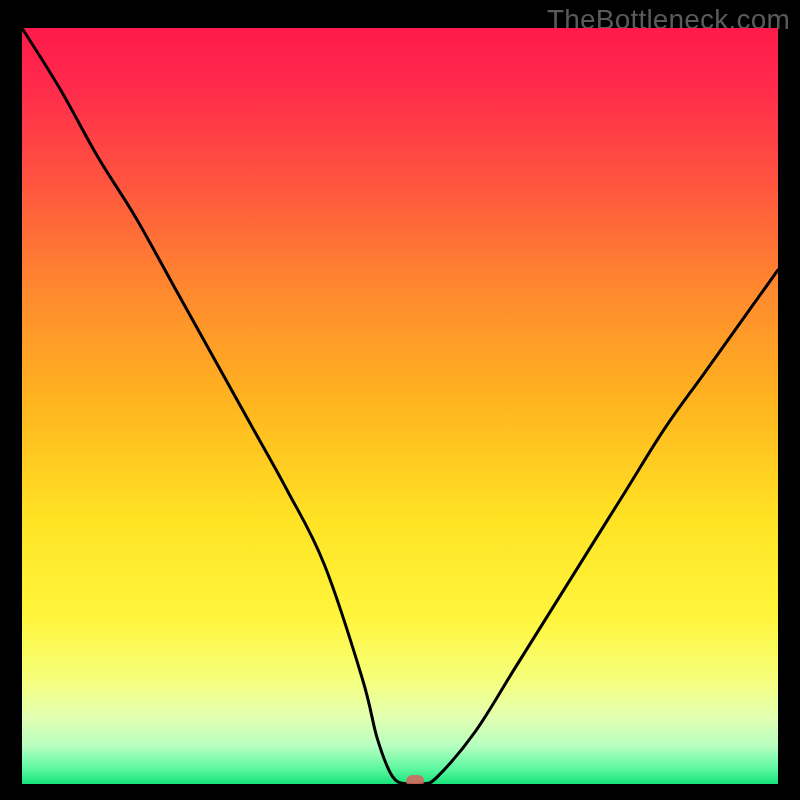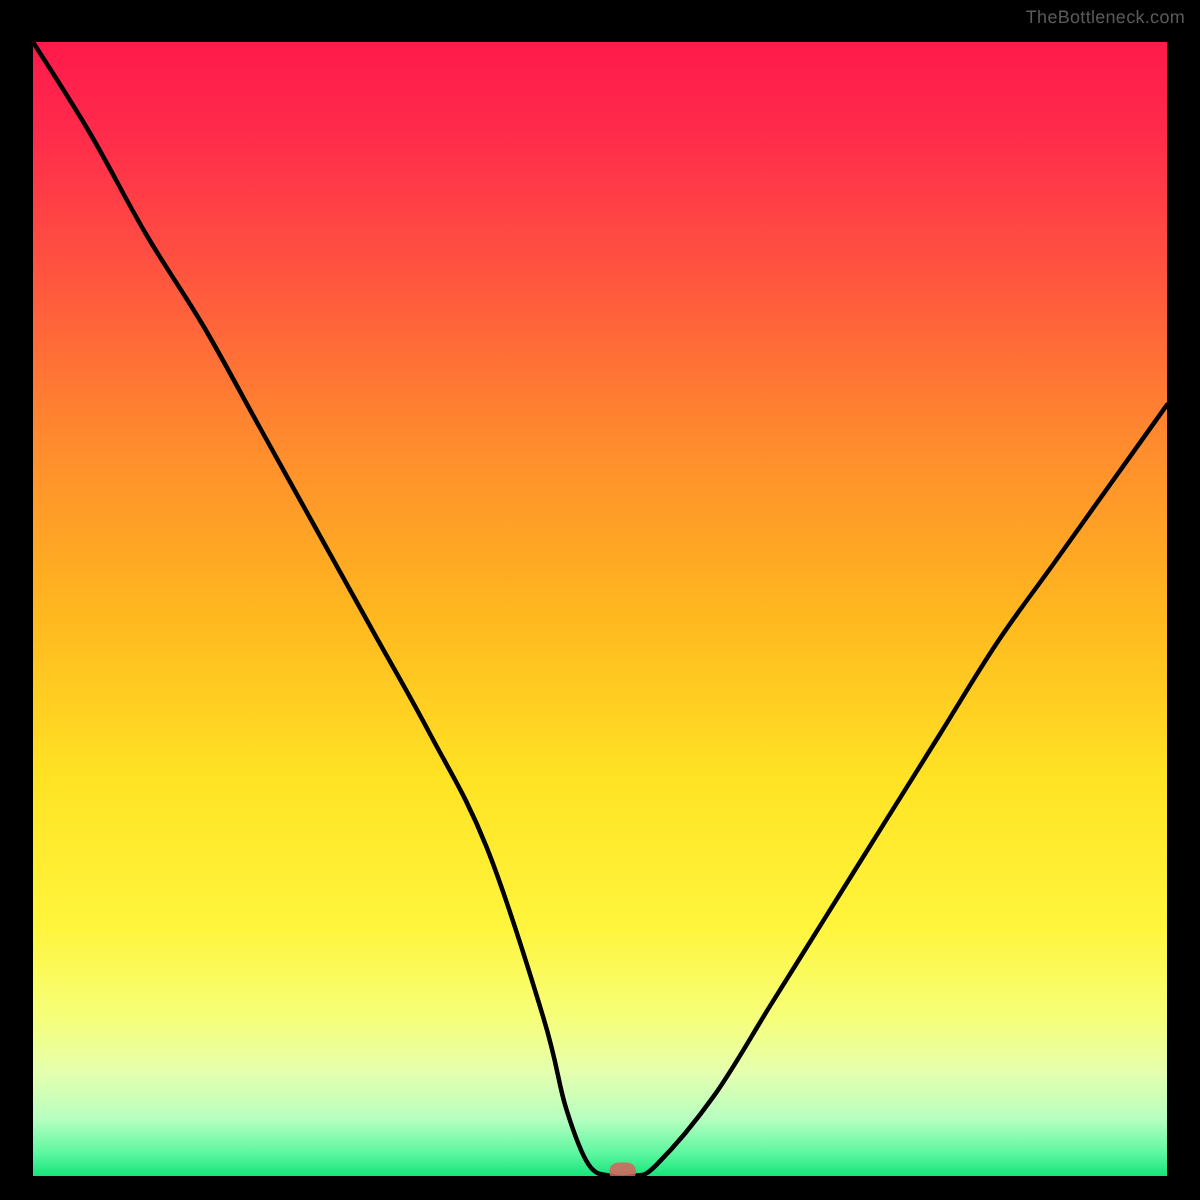--- a/index.html
+++ b/index.html
@@ -15,21 +15,21 @@
     position: relative;
     width: 800px;
     height: 800px;
     background: #000;
   }
   .attribution {
     position: absolute;
     top: 4px;
     right: 10px;
     color: #5a5a5a;
-    font-size: 12px;
+    font-size: 28px;
     letter-spacing: 0.2px;
     font-weight: 500;
   }
   .plot-wrap {
     position: absolute;
     left: 22px;
     top: 28px;
     width: 756px;
     height: 756px;
     background: #000;

